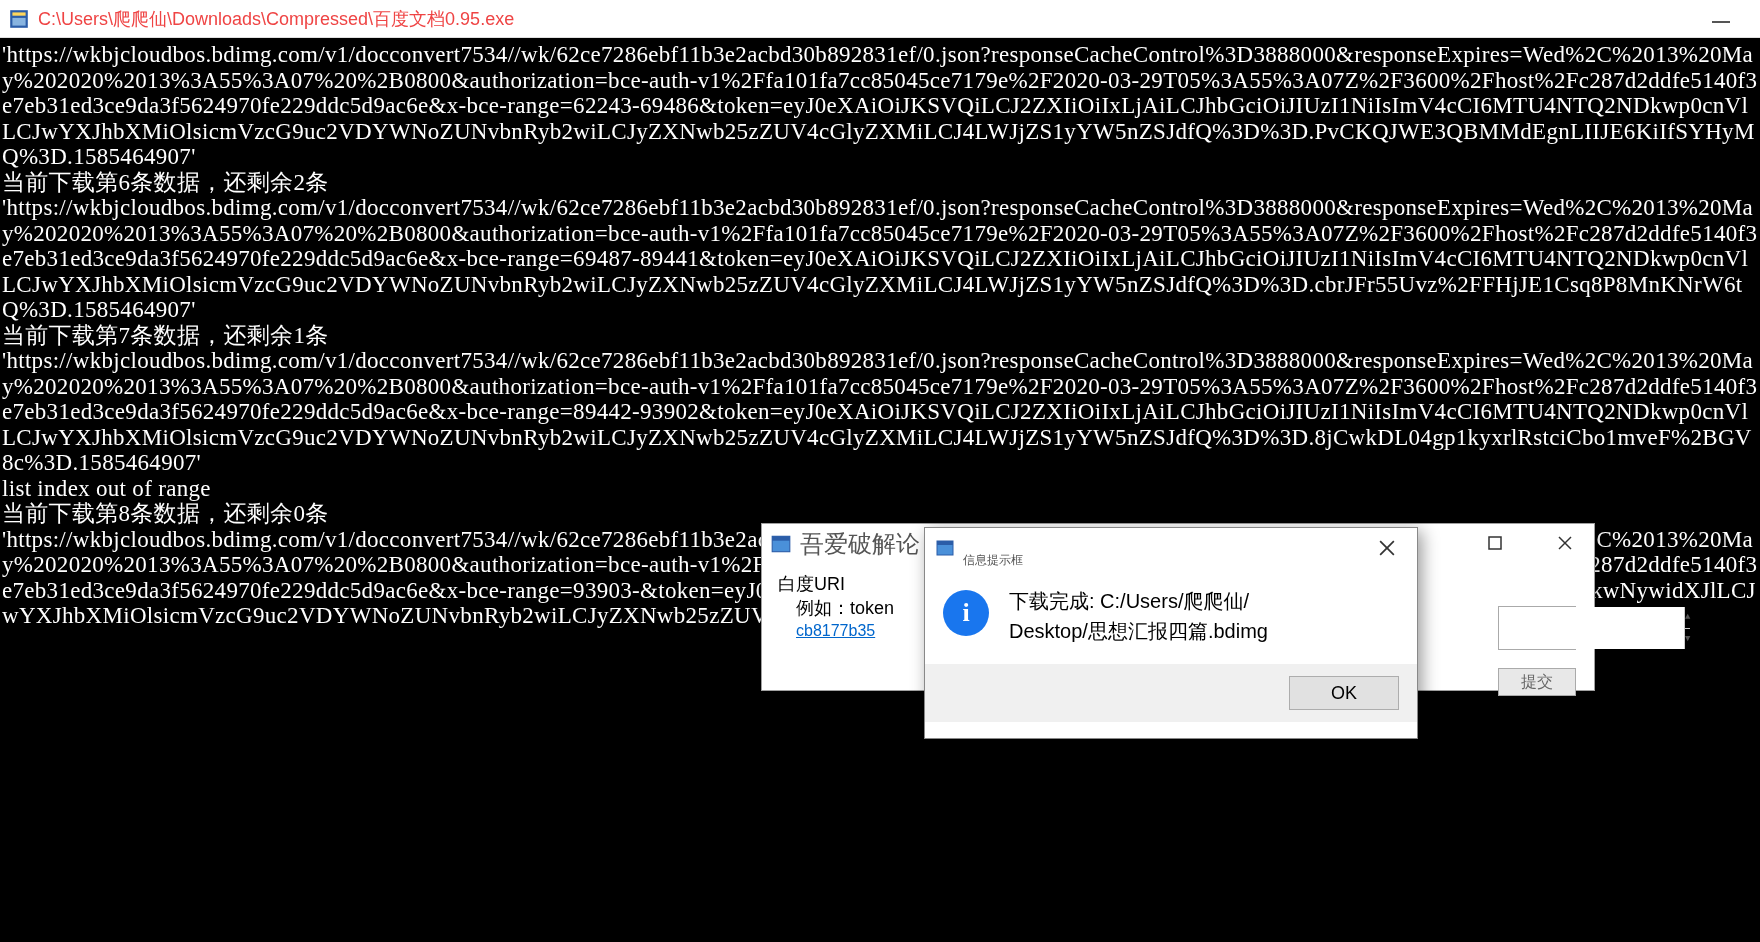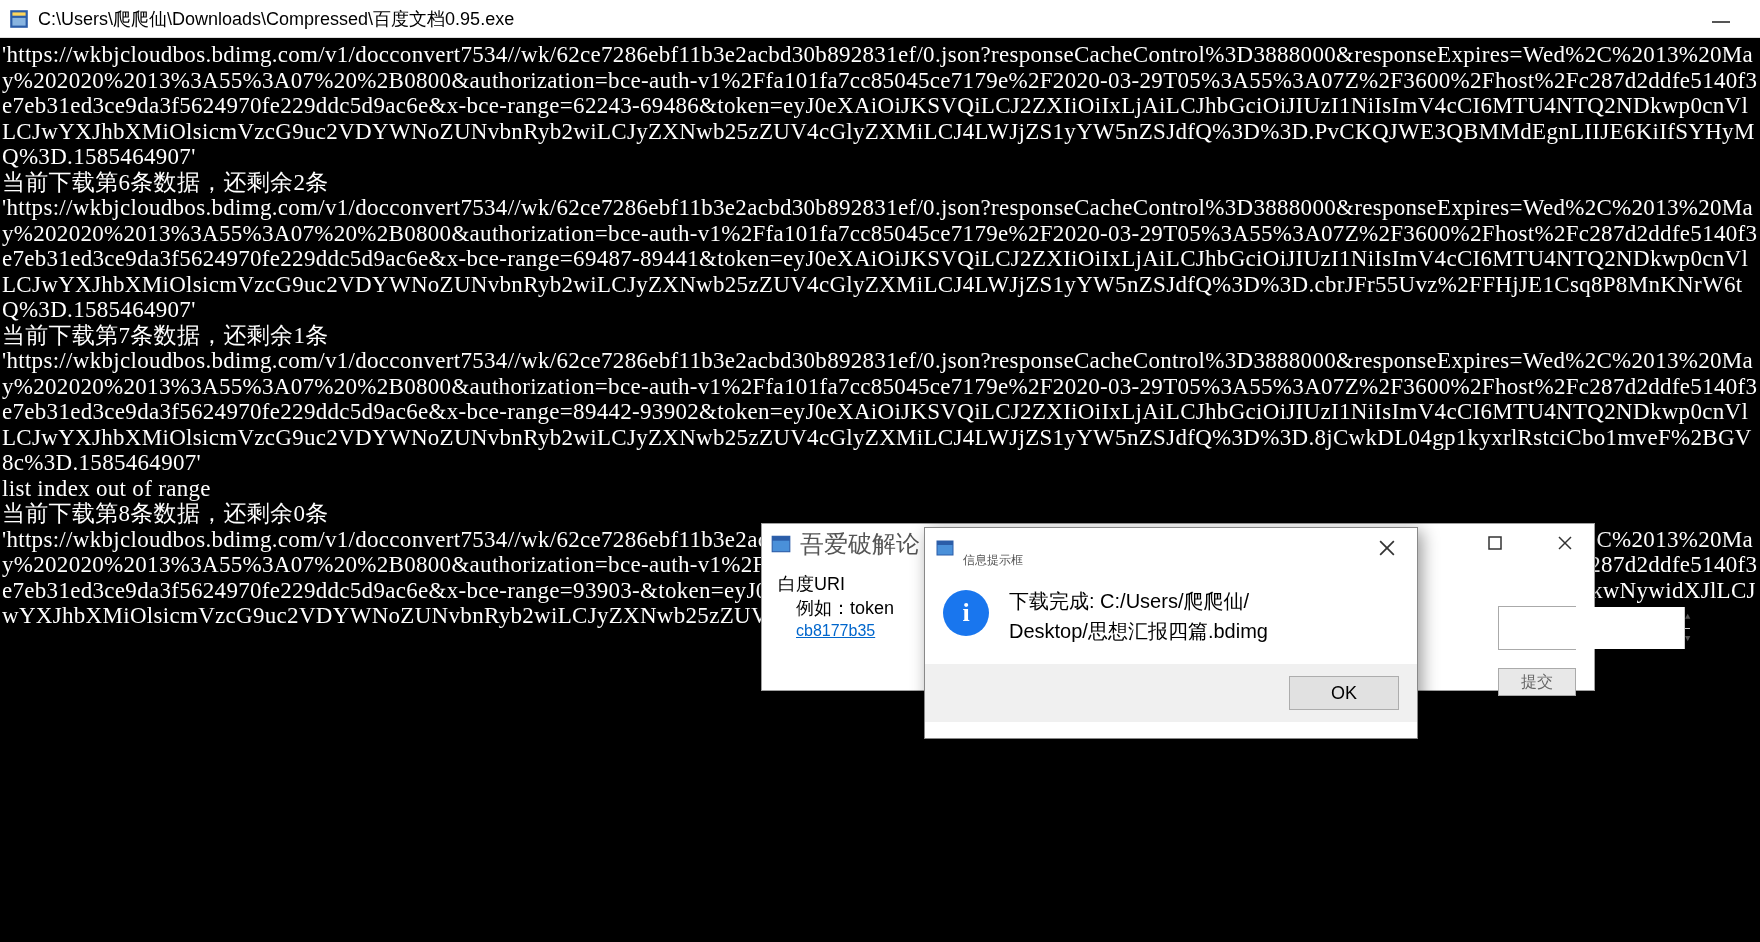--- a/index.html
+++ b/index.html
@@ -23,21 +23,21 @@
   width: 22px;
   height: 22px;
   margin-right: 8px;
   display: flex;
   align-items: center;
   justify-content: center;
 }
 .title-bar-text {
   font-family: "Segoe UI", "Microsoft YaHei", sans-serif;
   font-size: 18px;
-  color: #000000;
+  color: #ef4444;
 }
 .title-bar-controls {
   margin-left: auto;
   display: flex;
   gap: 28px;
   padding-right: 8px;
 }
 .title-minimize {
   width: 18px;
   height: 2px;

